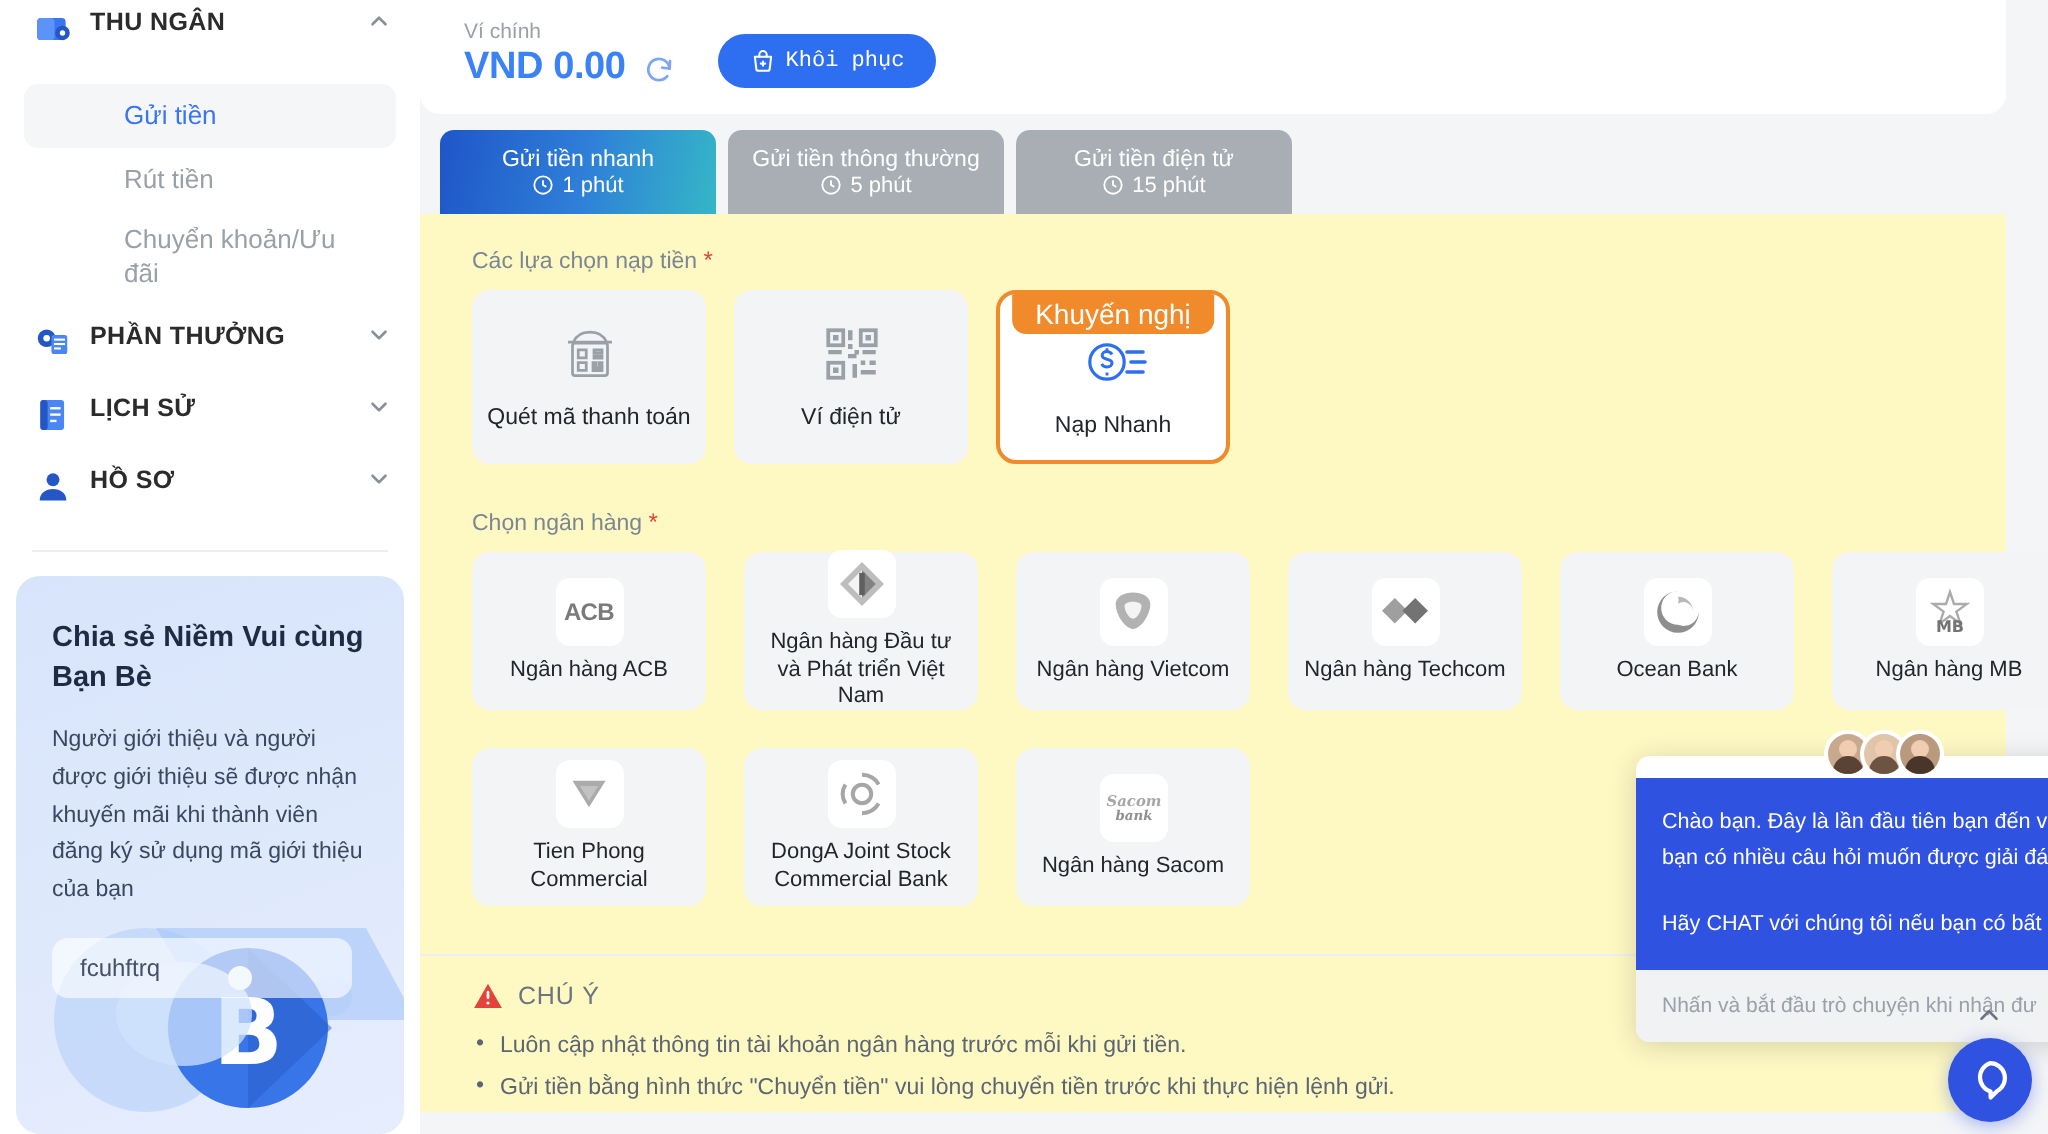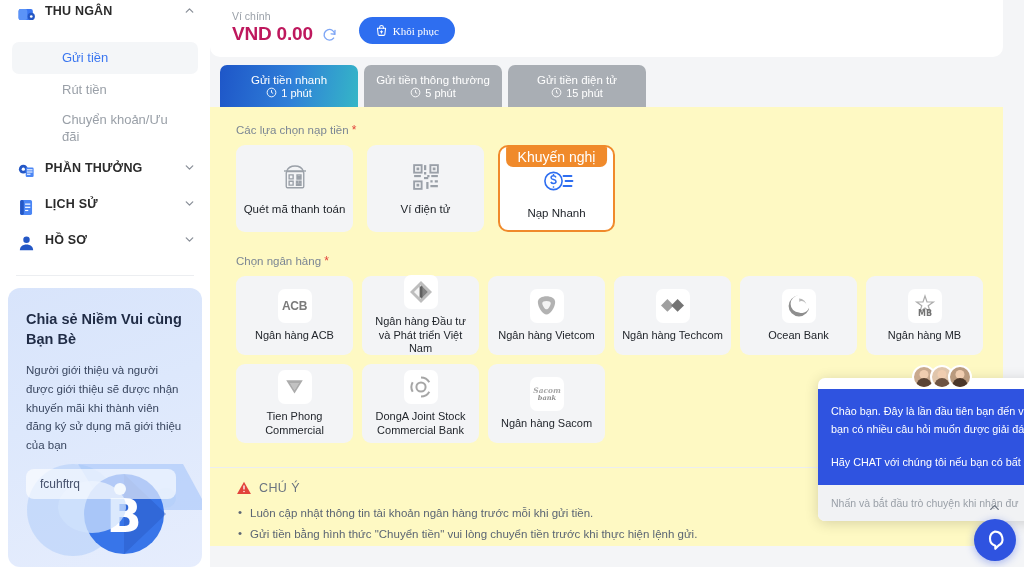--- a/index.html
+++ b/index.html
@@ -83,27 +83,27 @@
     background: #f4f5f7; overflow: hidden;
   }
   .balance-card {
     background: #fff; border-radius: 0 0 10px 10px;
     margin: 0 21px 0 0; padding: 10px 0 12px 22px;
     display: flex; align-items: flex-end; gap: 22px;
   }
   .bal-left { display: flex; flex-direction: column; }
   .bal-label { font-size: 10.5px; color: #9aa0a8; margin-bottom: 1px; }
   .bal-row { display: flex; align-items: center; gap: 9px; }
-  .bal-amount { font-size: 19px; font-weight: bold; color: #be185d; letter-spacing: -.2px; }
+  .bal-amount { font-size: 19px; font-weight: bold; color: #3b82f6; letter-spacing: -.2px; }
   .refresh { width: 15px; height: 15px; color: #7ea6f5; cursor: pointer; }
   .refresh svg { display: block; }
   .btn-restore {
     height: 27px; border: none; border-radius: 14px;
     background: #2e6ef0; color: #fff;
-    font-size: 11px; font-family: Liberation Serif, serif;
+    font-size: 11px; font-family: Liberation Mono, monospace;
     display: flex; align-items: center; gap: 5px;
     padding: 0 16px; cursor: pointer; margin-bottom: 1px;
   }
   .btn-restore svg { display: block; }
 
   
   .tabs { display: flex; gap: 6px; padding: 8px 0 0 10px; }
   .tab {
     width: 138px; height: 42px; border-radius: 7px 7px 0 0;
     display: flex; flex-direction: column; align-items: center; justify-content: center;
@@ -142,21 +142,21 @@
     white-space: nowrap;
   }
   .opt-card.selected .opt-ico { margin-top: 8px; }
   .opt-ico { height: 30px; display: flex; align-items: center; justify-content: center; }
   .opt-ico svg { display: block; }
   .opt-label { font-size: 11.5px; color: #22262c; }
 
   
   .bank-grid {
     display: grid; grid-template-columns: repeat(6, 117px);
-    gap: 9px; padding-left: 26px;
+    gap: 19px; padding-left: 26px;
   }
   .bank-card {
     height: 79px; border-radius: 9px; background: #f3f4f6;
     display: flex; flex-direction: column; align-items: center; justify-content: center;
     gap: 6px; cursor: pointer; padding: 0 6px;
   }
   .bank-logo {
     width: 34px; height: 34px; border-radius: 7px; background: #fff;
     display: flex; align-items: center; justify-content: center;
     filter: grayscale(1); flex: 0 0 34px;

